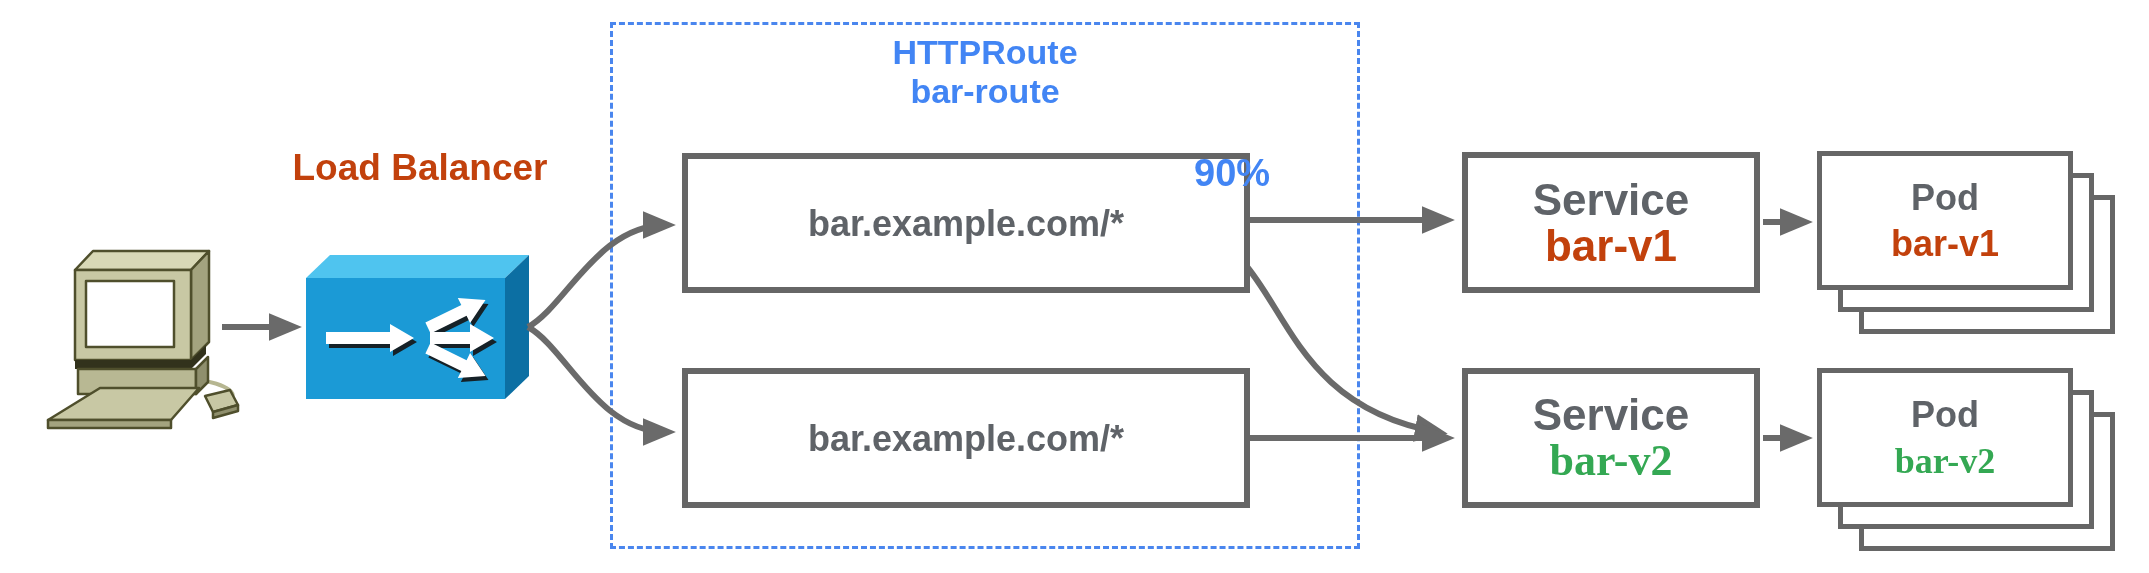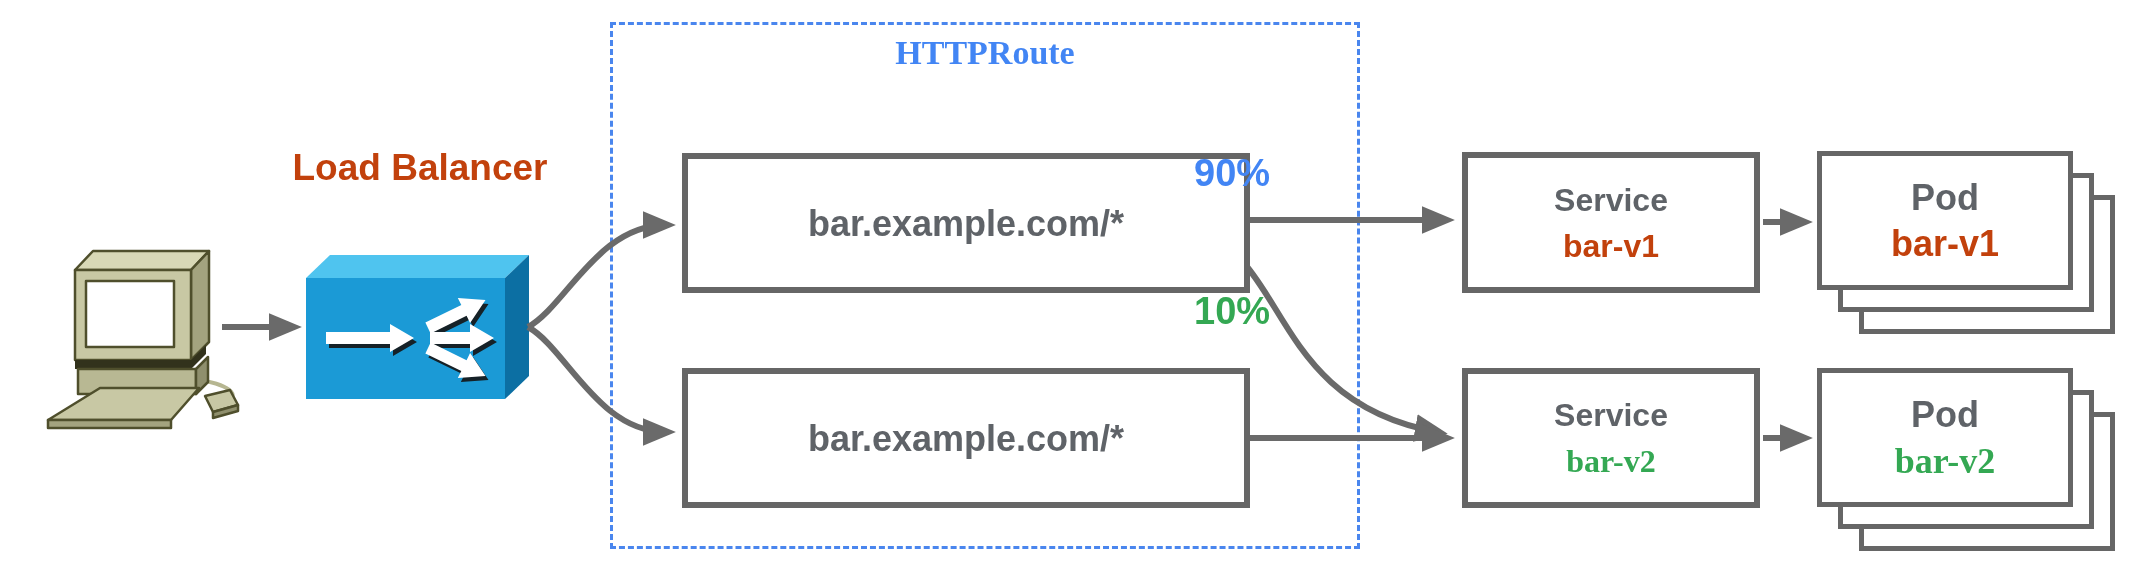--- a/index.html
+++ b/index.html
@@ -9,31 +9,31 @@
   }
   .canvas svg.connectors{position:absolute;left:0;top:0;z-index:2;}
   .label{position:absolute;color:#c2410c;}
   .lb-label{left:260px;top:147px;width:320px;text-align:center;font-size:37px;z-index:4;}
   .dashed-box{
     position:absolute;left:610px;top:22px;width:750px;height:527px;box-sizing:border-box;
     border:3px dashed #4a86ee;z-index:1;
   }
   .route-title{
     position:absolute;left:0;right:0;top:8px;text-align:center;
-    font-size:34px;line-height:39px;color:#4285f4;font-family:Liberation Serif, serif;
+    font-size:34px;line-height:39px;color:#4285f4;
   }
   .node{
     position:absolute;background:#ffffff;box-sizing:border-box;border:6px solid #666666;
     display:flex;flex-direction:column;align-items:center;justify-content:center;
     text-align:center;color:#5f6368;z-index:3;
   }
   .rule-box{left:682px;width:568px;font-size:36px;line-height:47px;}
   .rule-top{top:153px;height:140px;}
   .rule-bottom{top:368px;height:140px;}
-  .service-box{left:1462px;width:298px;font-size:32px;line-height:46px;}
+  .service-box{left:1462px;width:298px;font-size:44px;line-height:46px;}
   .service-v1{top:152px;height:141px;}
   .service-v2{top:368px;height:140px;}
   .weight{position:absolute;width:120px;font-size:38px;z-index:4;}
   .weight-90{left:1194px;top:152px;color:#4285f4;}
   .weight-10{left:1194px;top:290px;color:#34a853;}
   .pod-stack{position:absolute;width:256px;height:139px;z-index:3;}
   .pod-stack-v1{left:1817px;top:151px;}
   .pod-stack-v2{left:1817px;top:368px;}
   .pod-layer{
     position:absolute;width:256px;height:139px;background:#ffffff;
@@ -108,32 +108,32 @@
       <path d="M1763,222 H1803" marker-end="url(#ah)"></path>
       <path d="M1763,438 H1803" marker-end="url(#ah)"></path>
     </g>
   </svg>
 
   <div class="label lb-label">Load Balancer</div>
 
   <div class="dashed-box">
     <div class="route-title">
       <div>HTTPRoute</div>
+      <div>bar-route</div>
     </div>
   </div>
 
   <div class="node rule-box rule-top">
     <div>bar.example.com/*</div>
   </div>
   <div class="node rule-box rule-bottom">
     <div>bar.example.com/*</div>
   </div>
 
   <div class="weight weight-90">90%</div>
-  <div class="weight weight-10">10%</div>
 
   <div class="node service-box service-v1">
     <div>Service</div>
     <div class="text-blue">bar-v1</div>
   </div>
   <div class="node service-box service-v2">
     <div>Service</div>
     <div class="text-green">bar-v2</div>
   </div>
 

